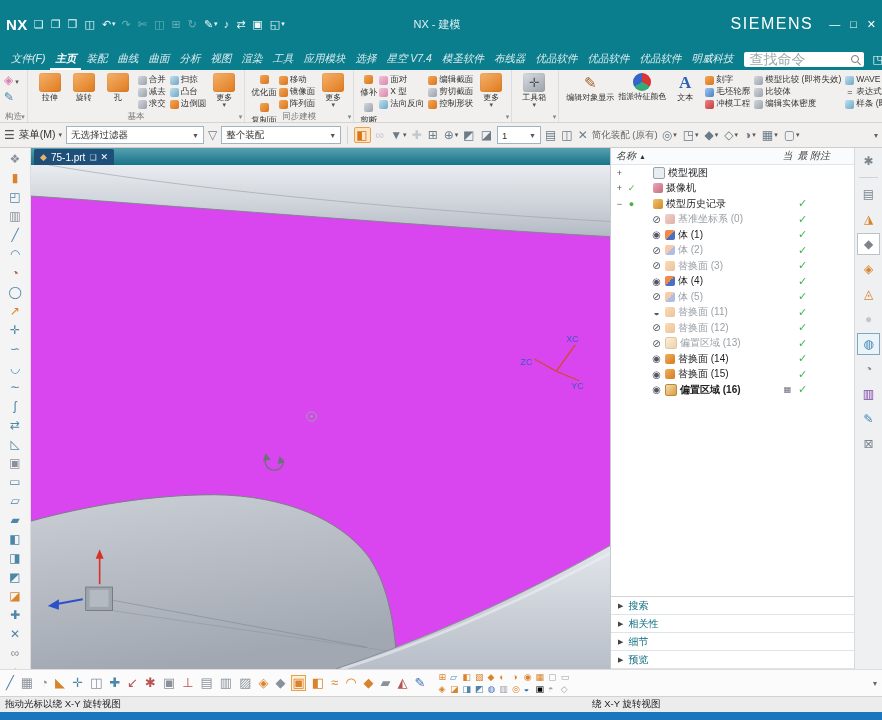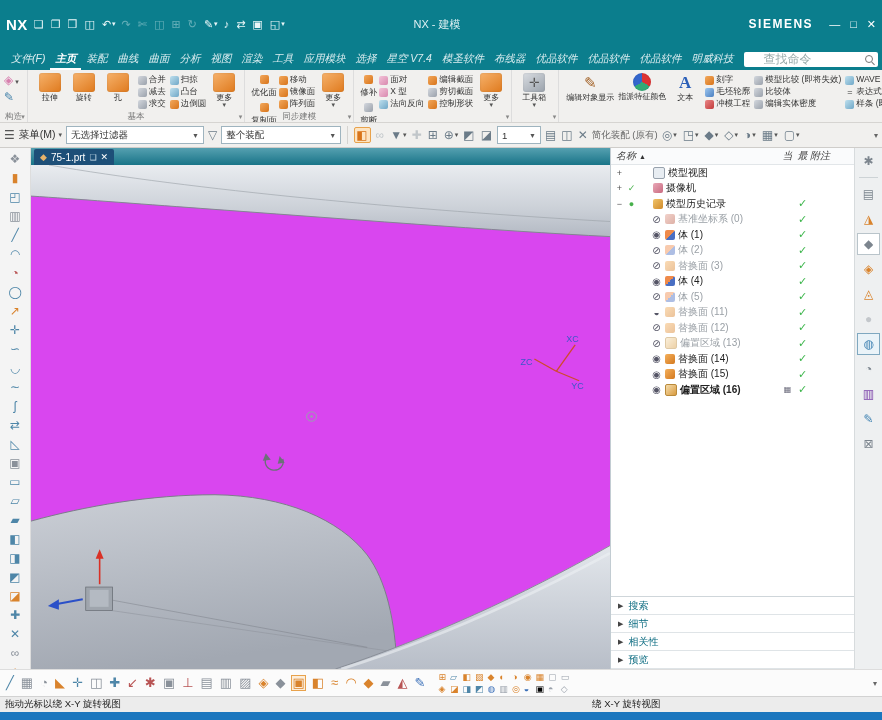--- a/index.html
+++ b/index.html
@@ -7,29 +7,29 @@
   .app{width:882px;height:720px;display:flex;flex-direction:column;position:relative;}
 
   
   .titlebar{height:22px;background:#0b7e8d;color:#fff;display:flex;align-items:center;padding:13px 6px;gap:6px;position:relative;flex:none;}
   .nx-logo{font-weight:bold;font-size:15px;letter-spacing:.5px;}
   .qa{display:flex;align-items:center;gap:6px;font-size:11px;}
   .qa .ic{display:inline-flex;align-items:center;color:#eaf6f8;}
   .qa .ic[data-dim="1"]{opacity:.4;}
   .qa .ic::after{content:attr(data-arr);font-size:7px;margin-left:1px;}
   .tb-title{position:absolute;left:0;right:8px;text-align:center;font-size:11px;color:#dff0f3;pointer-events:none;}
-  .brand{margin-left:auto;font-weight:bold;font-size:12px;letter-spacing:1.5px;}
+  .brand{margin-left:auto;font-weight:normal;font-size:16px;letter-spacing:1.5px;}
   .winbtns{display:flex;gap:10px;font-size:11px;margin-left:10px;}
 
   
   .menubar{height:22px;background:#0b7e8d;display:flex;align-items:center;padding:0 6px;color:#dcedf0;font-size:10.5px;white-space:nowrap;overflow:hidden;flex:none;}
   .mtab{padding:3px 5px 2px;border-bottom:2px solid transparent;font-style:italic;}
   .mtab[data-active="true"]{color:#fff;font-weight:bold;border-bottom:2px solid #fff;}
   .msearchwrap{margin-left:6px;background:#fff;border-radius:2px;height:15px;display:flex;align-items:center;padding:0 3px;}
-  .msearch{border:none;outline:none;width:98px;font-size:12px;color:#333;background:transparent;margin-left:14px;}
+  .msearch{border:none;outline:none;width:98px;font-size:14px;color:#333;background:transparent;}
   .msearch::placeholder{color:#9aa;}
   .mag{width:6px;height:6px;border:1.4px solid #777;border-radius:50%;position:relative;margin:0 2px;}
   .mag::after{content:"";position:absolute;width:4px;height:1.4px;background:#777;transform:rotate(45deg);right:-3px;bottom:-2px;}
   .mrights{display:flex;gap:8px;margin-left:8px;color:#fff;font-size:11px;align-items:center;}
   .mrights .ic{display:inline-block;text-align:center;}
 
   
   .ribbon{height:52px;background:#f1f0ee;border-bottom:1px solid #d6d4d1;display:flex;overflow:hidden;flex:none;}
   .rgroup{position:relative;display:flex;align-items:flex-start;padding:2px 3px 12px;border-right:1px solid #ddd;flex:none;}
   .glabel{position:absolute;bottom:0;left:0;right:0;height:11px;font-size:8.5px;color:#777;text-align:center;line-height:11px;}
@@ -901,25 +901,25 @@
           </div>
         </div>
       <div class="nav-sections">
 
       <div class="nsec">
             <span class="tri">▶</span>
             <span>搜索</span>
           </div>
           <div class="nsec">
             <span class="tri">▶</span>
-            <span>细节</span>
+            <span>相关性</span>
           </div>
           <div class="nsec">
             <span class="tri">▶</span>
-            <span>相关性</span>
+            <span>细节</span>
           </div>
           <div class="nsec">
             <span class="tri">▶</span>
             <span>预览</span>
           </div>
         </div>
     </div>
 
     <div class="rightstrip">
       <span class="ric" data-c="g">✱</span>

